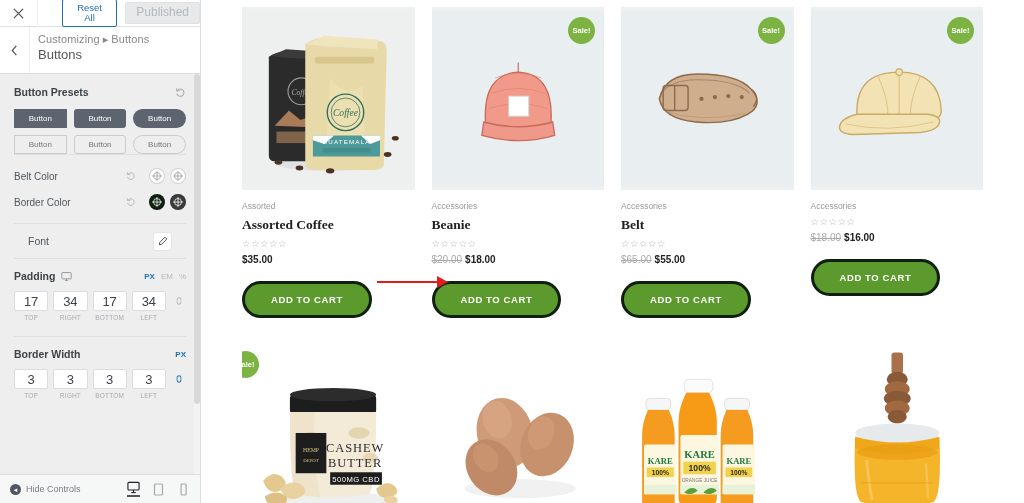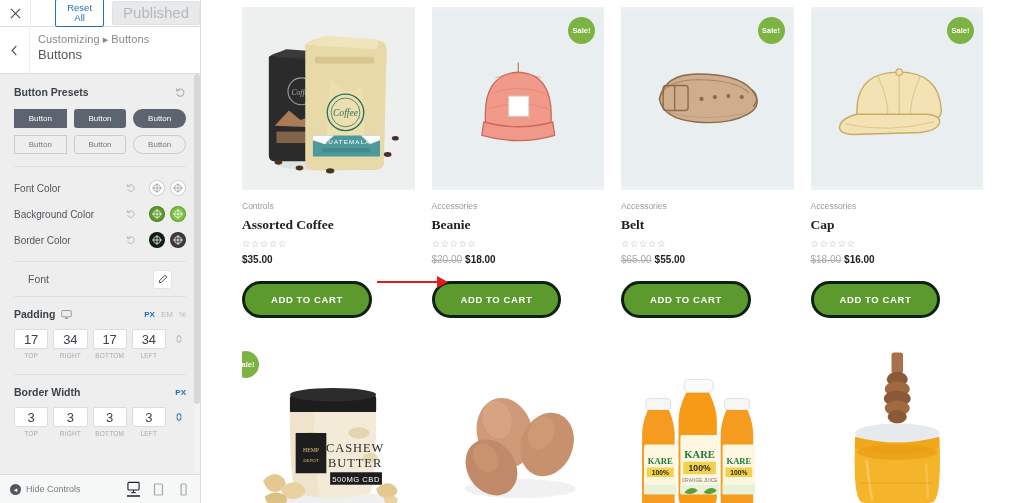--- a/index.html
+++ b/index.html
@@ -34,21 +34,21 @@
   .sb-close svg { width: 11px; height: 11px; }
   .btn-reset {
     margin-left: 24px;
     font-size: 9.5px; color: #2271b1;
     border: 1px solid #2271b1; border-radius: 2px;
     background: #fff; padding: 3px 9px; cursor: pointer;
     line-height: 1.1;
   }
   .btn-published {
     margin-left: 8px;
-    font-size: 15px; color: #b4b9be;
+    font-size: 12px; color: #b4b9be;
     background: #e8e9ea; border: 1px solid #e1e2e3; border-radius: 2px;
     padding: 3px 10px; cursor: default; line-height: 1.1;
   }
 
   .sb-header {
     background: #fff; height: 47px;
     display: flex; align-items: stretch;
     border-bottom: 1px solid #ddd;
     flex: 0 0 47px;
   }
@@ -70,21 +70,21 @@
   .sec-head {
     display: flex; align-items: center; justify-content: space-between;
     margin-bottom: 11px;
   }
   .sec-title { font-size: 10.5px; font-weight: bold; color: #3c434a; }
   .reset-ico { color: #a7aaad; font-size: 11px; cursor: pointer; line-height: 1; }
   .reset-ico svg { width: 11px; height: 11px; display: block; }
 
   .preset-grid {
     display: grid; grid-template-columns: repeat(3, 1fr);
-    gap: 7px 7px; margin-bottom: 12px;
+    gap: 7px 7px; 
   }
   .preset {
     height: 19px; display: flex; align-items: center; justify-content: center;
     font-size: 8px; cursor: pointer; color: #fff;
     background: #5c6470;
   }
   .preset.r0 { border-radius: 0; }
   .preset.r1 { border-radius: 3px; }
   .preset.r2 { border-radius: 20px; }
   .preset.outline { background: #eeeeee; color: #777; border: 1px solid #c9ccd0; }
@@ -283,46 +283,31 @@
           <div class="preset outline r0">Button</div>
           <div class="preset outline r1">Button</div>
           <div class="preset outline r2">Button</div>
         </div>
       </div>
 
       <div class="divider"></div>
 
       <div style="padding-top:8px">
         <div class="color-row">
-          <div class="color-label">Font Color</div>
+          <div class="color-label">Belt Color</div>
           <div class="color-reset">
             <svg viewBox="0 0 12 12" fill="none" stroke="currentColor" stroke-width="1.1">
               <path d="M2.2 4.3 A4 4 0 1 1 1.9 7.2"></path>
                 <path d="M1.4 1.6 L2.2 4.5 L5.1 3.8" stroke-linejoin="round"></path>
             </svg>
           </div>
           <div class="swatch" style="background:#ffffff;color:#999">
               <span class="ring"></span>
             </div>
           <div class="swatch" style="background:#ffffff;color:#999">
-              <span class="ring"></span>
-            </div>
-        </div>
-        <div class="color-row">
-          <div class="color-label">Background Color</div>
-          <div class="color-reset">
-            <svg viewBox="0 0 12 12" fill="none" stroke="currentColor" stroke-width="1.1">
-              <path d="M2.2 4.3 A4 4 0 1 1 1.9 7.2"></path>
-                <path d="M1.4 1.6 L2.2 4.5 L5.1 3.8" stroke-linejoin="round"></path>
-            </svg>
-          </div>
-          <div class="swatch" style="background:#5c9a2d;color:#fff">
-              <span class="ring"></span>
-            </div>
-          <div class="swatch" style="background:#7cc142;color:#fff">
               <span class="ring"></span>
             </div>
         </div>
         <div class="color-row">
           <div class="color-label">Border Color</div>
           <div class="color-reset">
             <svg viewBox="0 0 12 12" fill="none" stroke="currentColor" stroke-width="1.1">
               <path d="M2.2 4.3 A4 4 0 1 1 1.9 7.2"></path>
                 <path d="M1.4 1.6 L2.2 4.5 L5.1 3.8" stroke-linejoin="round"></path>
             </svg>
@@ -489,21 +474,21 @@
             <path d="M144 130 l-20 0 l10 9 l10 -4 z" fill="#ffffff"></path>
             <text x="109" y="139" font-size="6.5" fill="#ffffff" text-anchor="middle" letter-spacing="1.2" font-family="Liberation Sans, sans-serif">GUATEMALA</text>
             <rect x="84" y="143" width="50" height="5" fill="#3d8484" opacity=".6"></rect>
             <ellipse cx="38" cy="158" rx="4" ry="2.6" fill="#4a3222"></ellipse>
             <ellipse cx="60" cy="164" rx="4" ry="2.6" fill="#4a3222"></ellipse>
             <ellipse cx="92" cy="167" rx="4.4" ry="2.8" fill="#4a3222"></ellipse>
             <ellipse cx="152" cy="150" rx="4" ry="2.6" fill="#4a3222"></ellipse>
             <ellipse cx="160" cy="133" rx="3.6" ry="2.4" fill="#4a3222"></ellipse>
           </svg>
         </div>
-        <div class="cat">Controls</div>
+        <div class="cat">Assorted</div>
         <div class="pname">Assorted Coffee</div>
         <div class="stars">☆☆☆☆☆</div>
         <div class="price">
           <span class="new">$35.00</span>
         </div>
         <div class="atc">ADD TO CART</div>
       </div>
 
       <div class="card">
         <div class="thumb">
@@ -562,21 +547,20 @@
             <path d="M48 108 q-2 -44 44 -44 q42 0 44 40 q0 8 -8 9 l-72 2 q-8 0 -8 -7 z" fill="#f2e2b4" stroke="#c9ab63" stroke-width="1.5"></path>
             <path d="M92 64 q0 40 0 48" fill="none" stroke="#c9ab63" stroke-width="1" opacity=".7"></path>
             <path d="M70 68 q12 28 10 44" fill="none" stroke="#c9ab63" stroke-width="1" opacity=".6"></path>
             <path d="M114 68 q-12 28 -10 44" fill="none" stroke="#c9ab63" stroke-width="1" opacity=".6"></path>
             <circle cx="92" cy="64" r="3.4" fill="#f2e2b4" stroke="#c9ab63" stroke-width="1.2"></circle>
             <path d="M48 108 q-16 4 -18 12 q-2 8 14 9 l70 -2 q18 -2 20 -10 q2 -7 -12 -9 z" fill="#f2e2b4" stroke="#c9ab63" stroke-width="1.5"></path>
             <path d="M36 118 q44 10 92 -2" fill="none" stroke="#d9bf7c" stroke-width="1" opacity=".8"></path>
           </svg>
         </div>
         <div class="cat">Accessories</div>
-        <div class="pname">Cap</div>
         <div class="stars">☆☆☆☆☆</div>
         <div class="price">
           <span class="old">$18.00</span><span class="new">$16.00</span>
         </div>
         <div class="atc">ADD TO CART</div>
       </div>
     </div>
 
     <div class="shop-grid row2">
 

